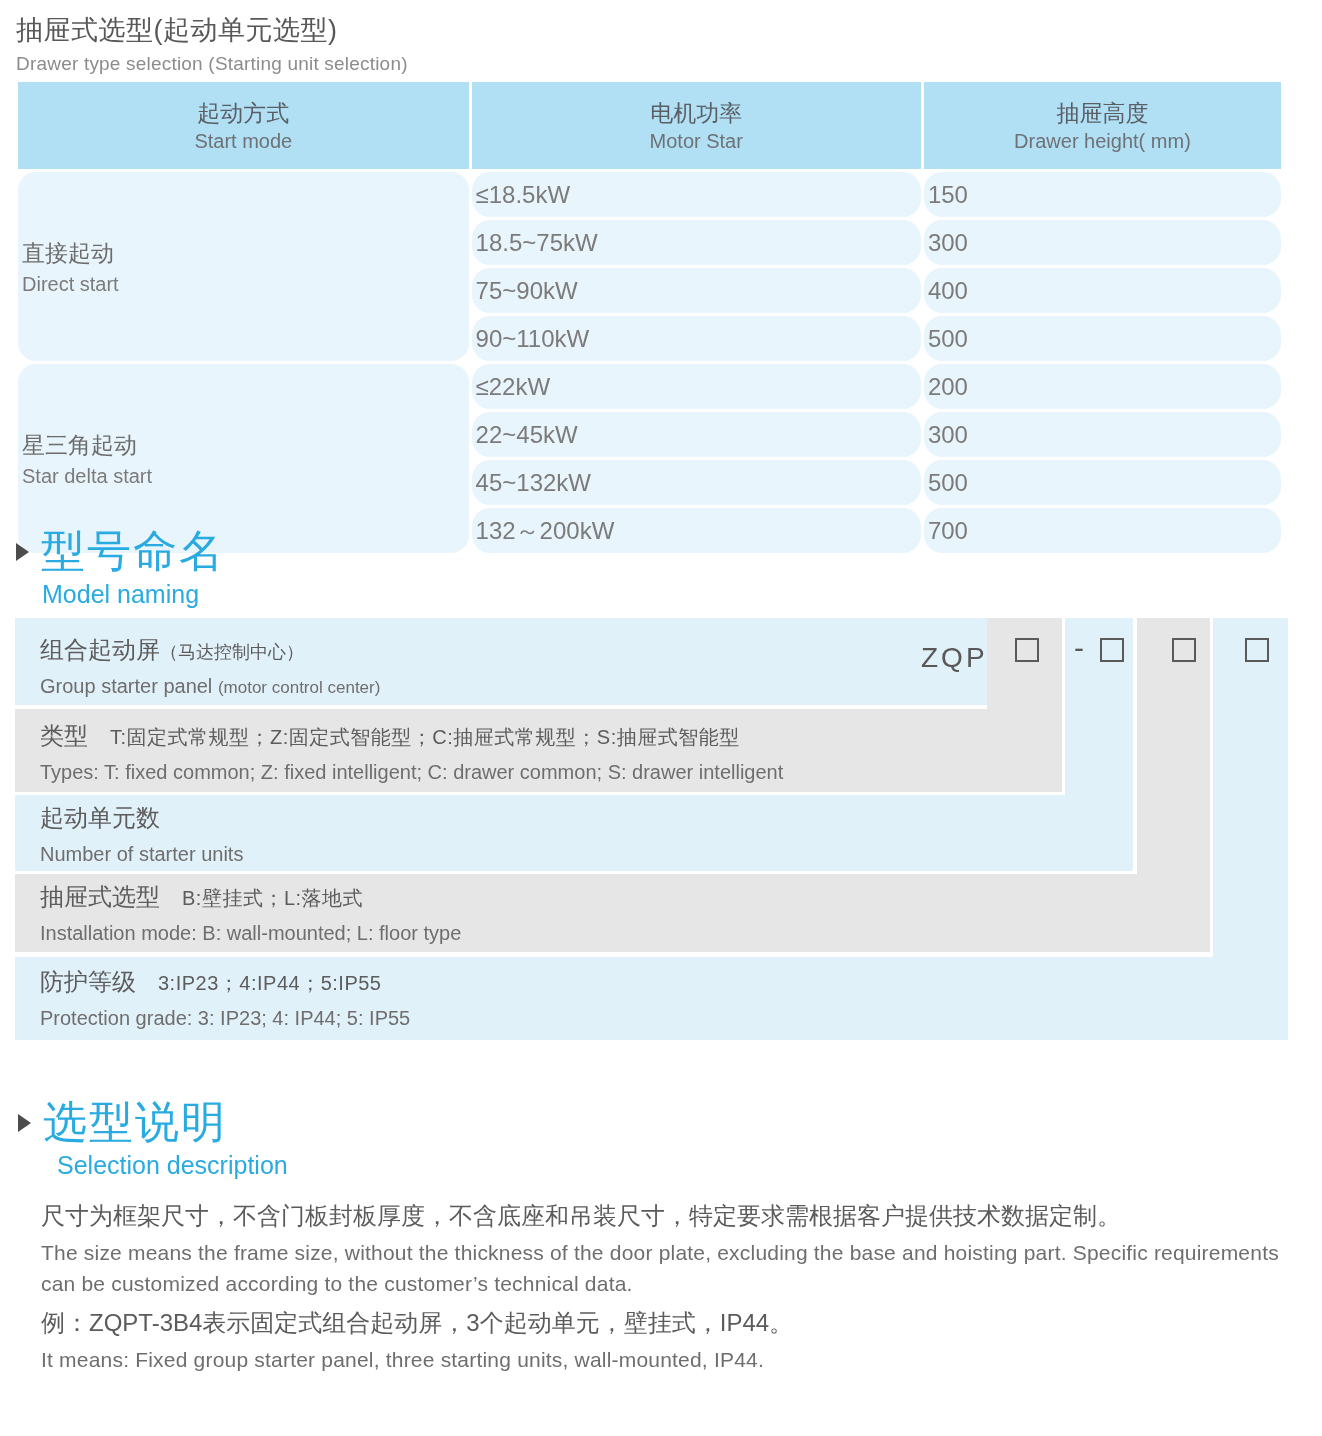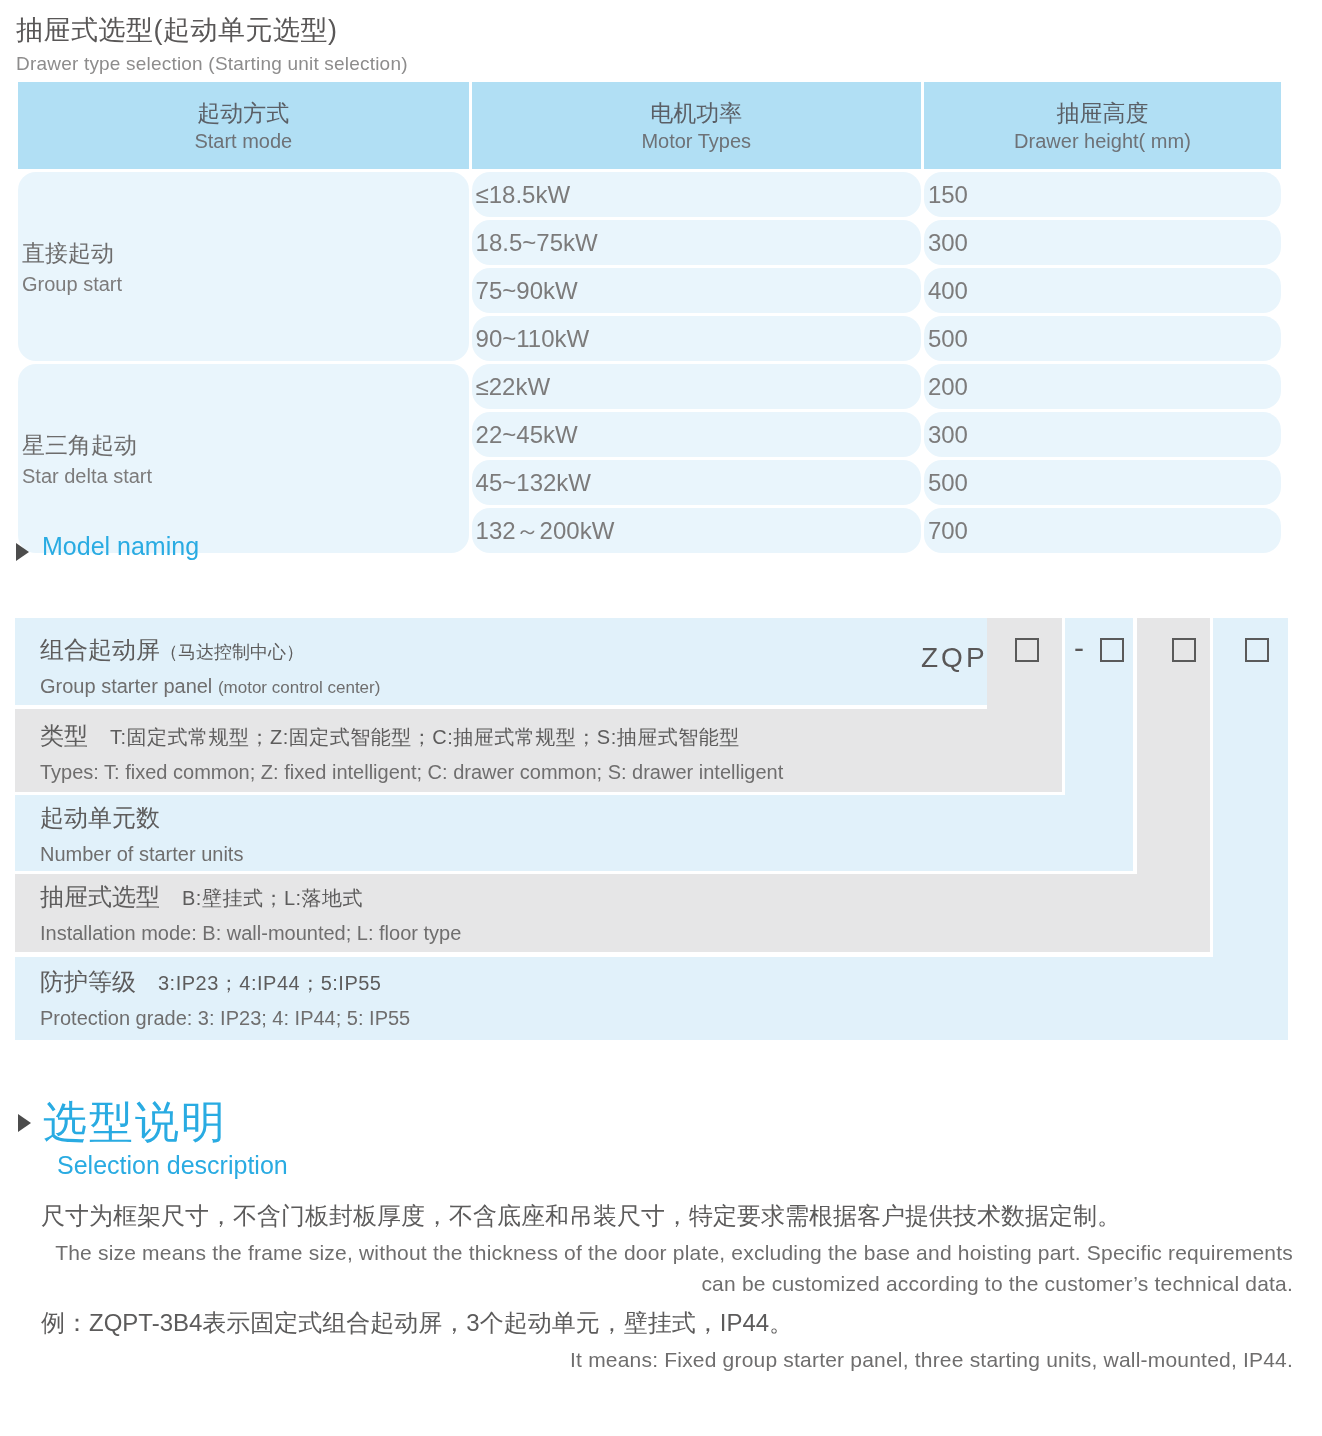--- a/index.html
+++ b/index.html
@@ -73,53 +73,53 @@
   .rt-en .sub{font-size:17px;}
 
   .zqp{position:absolute;left:906px;top:24px;font-size:28px;color:#595757;letter-spacing:3px;}
   .code-box{position:absolute;top:20px;width:20px;height:20px;border:2px solid #5a5a5a;background:transparent;}
   .cb1{left:1000px;} .cb2{left:1085px;} .cb3{left:1157px;} .cb4{left:1230px;}
   .dash{position:absolute;left:1059px;top:19px;font-size:30px;line-height:22px;color:#595757;}
 
   
   .paras{left:41px;top:1198px;width:1252px;}
   .p-zh{font-size:24px;color:#5c5b5b;line-height:36px;}
-  .p-en{font-size:21px;color:var(--text-mid,#6f6e6e);line-height:31px;margin-top:3px;letter-spacing:.2px;text-align:right;}
+  .p-en{font-size:21px;color:var(--text-mid,#6f6e6e);line-height:31px;margin-top:3px;letter-spacing:.2px;}
   .p2{margin-top:6px;}
 </style>
 </head>
 <body>
 
 <div class="abs doc-title">
   <div class="doc-title-zh">抽屉式选型(起动单元选型)</div>
   <div class="doc-title-en">Drawer type selection (Starting unit selection)</div>
 </div>
 
 <table class="sel-table">
   <thead>
     <tr>
       <th style="width:33.3%">
         <div class="th-zh">起动方式</div>
         <div class="th-en">Start mode</div>
       </th>
       <th style="width:33.2%">
         <div class="th-zh">电机功率</div>
-        <div class="th-en">Motor Types</div>
+        <div class="th-en">Motor Star</div>
       </th>
       <th>
         <div class="th-zh">抽屉高度</div>
         <div class="th-en">Drawer height( mm)</div>
       </th>
     </tr>
   </thead>
   <tbody>
     <tr>
       <td rowspan="4">
         <div class="mode-zh">直接起动</div>
-        <div class="mode-en">Group start</div>
+        <div class="mode-en">Direct start</div>
       </td>
       <td class="val">≤18.5kW</td>
       <td class="val">150</td>
     </tr>
     <tr>
       <td class="val">18.5~75kW</td>
       <td class="val">300</td>
     </tr>
     <tr>
       <td class="val">75~90kW</td>
@@ -147,20 +147,21 @@
     </tr>
     <tr>
       <td class="val">132～200kW</td>
       <td class="val">700</td>
     </tr>
   </tbody>
 </table>
 
 <div class="abs section-heading" id="heading-model">
   <span class="tri"></span>
+  <div class="sh-zh">型号命名</div>
   <div class="sh-en">Model naming</div>
 </div>
 
 <div class="abs diagram">
   <div class="strip fill-gray s1"></div>
   <div class="strip fill-blue s2"></div>
   <div class="strip fill-gray s3"></div>
   <div class="strip fill-blue s4"></div>
 
   <div class="band fill-blue b1"></div>

